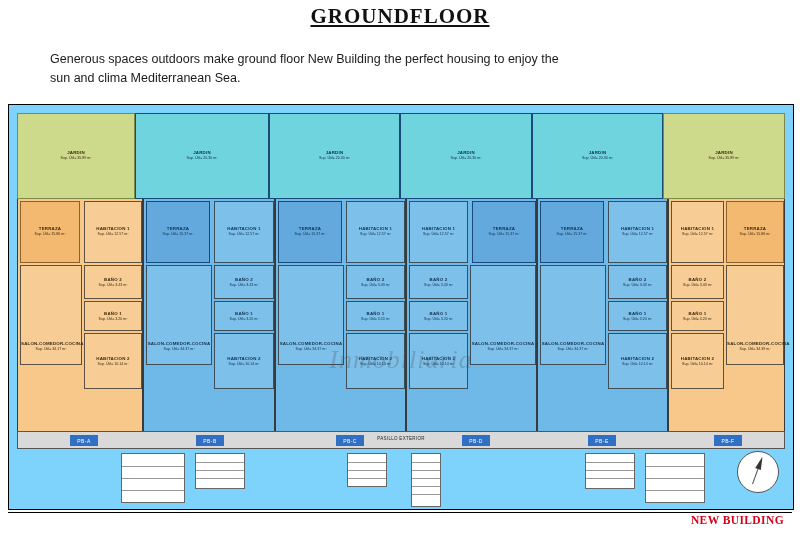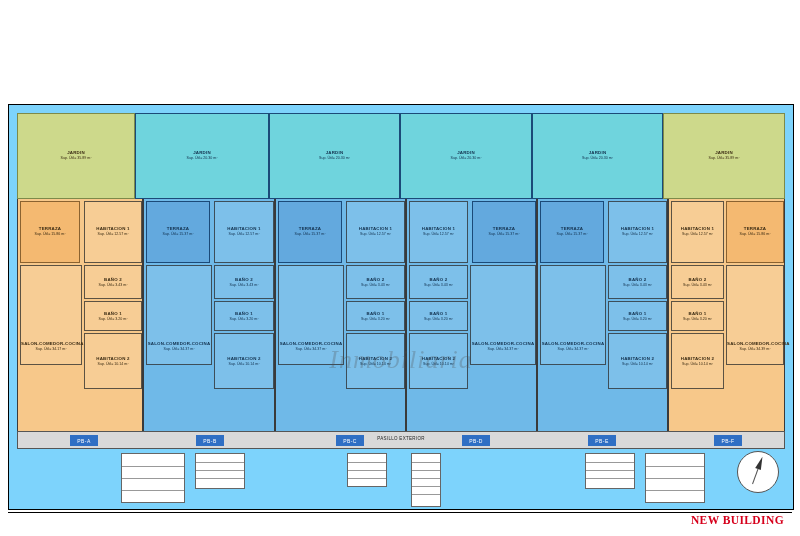--- a/index.html
+++ b/index.html
@@ -147,20 +147,22 @@
     position:absolute;right:16px;top:514px;
     font-family:"Liberation Serif", serif;
     font-weight:bold;font-size:11.5px;letter-spacing:.4px;color:#d6001c;
   }
 </style>
 </head>
 <body>
 
 <div class="page">
 
+  <div class="title">GROUNDFLOOR</div>
+  <div class="intro">Generous spaces outdoors make ground floor New Building the perfect housing to enjoy the sun and clima Mediterranean Sea.</div>
 
   <div class="plan">
     <div class="plan-inner">
 
       <div class="garden-band">
         <div class="garden green" style="left:0px;width:118px;">
           <div class="lbl dark" style="left:0;right:0;top:36px;">
             <b>JARDIN</b>
             <span>Sup. Útil= 35.89 m²</span>
           </div>

